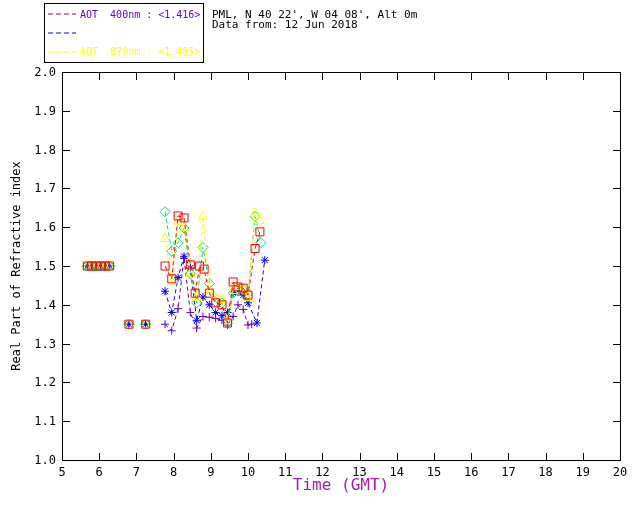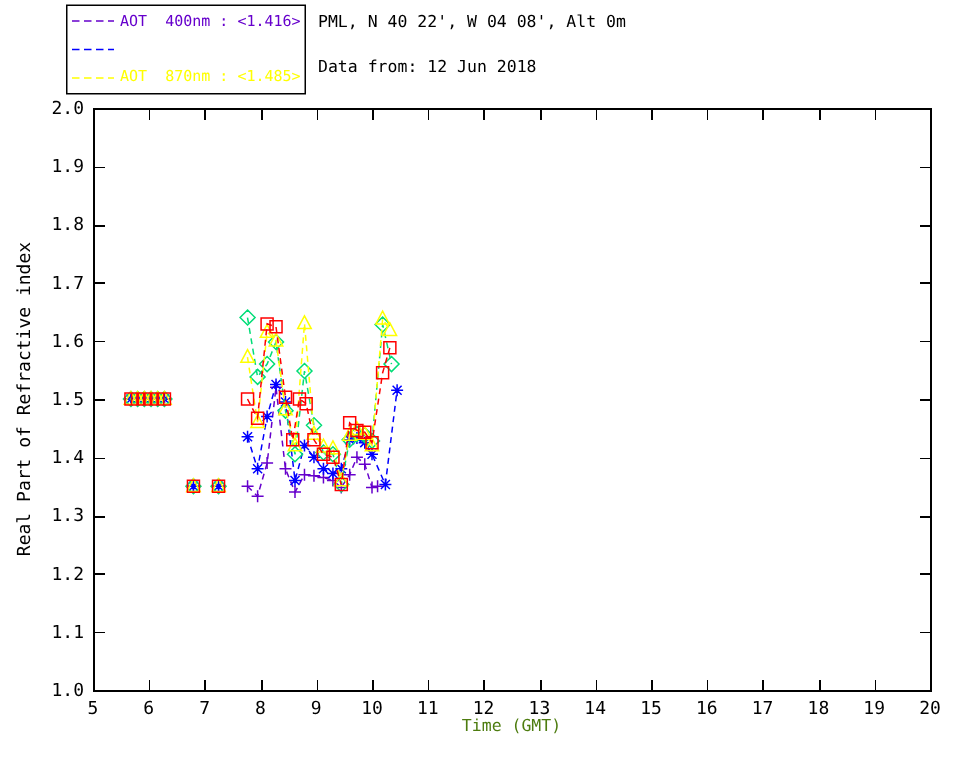--- a/index.html
+++ b/index.html
@@ -5,24 +5,24 @@
   html,body{margin:0;padding:0;background:#fff;}
   .page{
     position:relative;width:640px;height:512px;background:#fff;overflow:hidden;
     font-family:"DejaVu Sans Mono","Liberation Mono",monospace;
   }
   #chart-svg{position:absolute;left:0;top:0;}
   .title-line{
     position:absolute;left:212px;font-size:11px;color:#000;white-space:pre;
   }
   #plot-title{top:8px;}
-  #plot-subtitle{top:38px;}
+  #plot-subtitle{top:18px;}
   .xlabel{
     position:absolute;left:341px;top:484px;transform:translate(-50%,-50%);
-    font-size:11px;color:#4d7c0f;white-space:nowrap;
+    font-size:16px;color:#a21caf;white-space:nowrap;
   }
   .ylabel{
     position:absolute;left:16px;top:266px;transform:translate(-50%,-50%) rotate(-90deg);
     font-size:12px;color:#000;white-space:nowrap;
   }
   .legend{
     position:absolute;left:44px;top:3px;width:160px;height:60px;
     border:1px solid #000;background:#fff;display:flex;flex-direction:column;
     justify-content:space-around;padding:1px 6px 1px 3px;box-sizing:border-box;
   }

